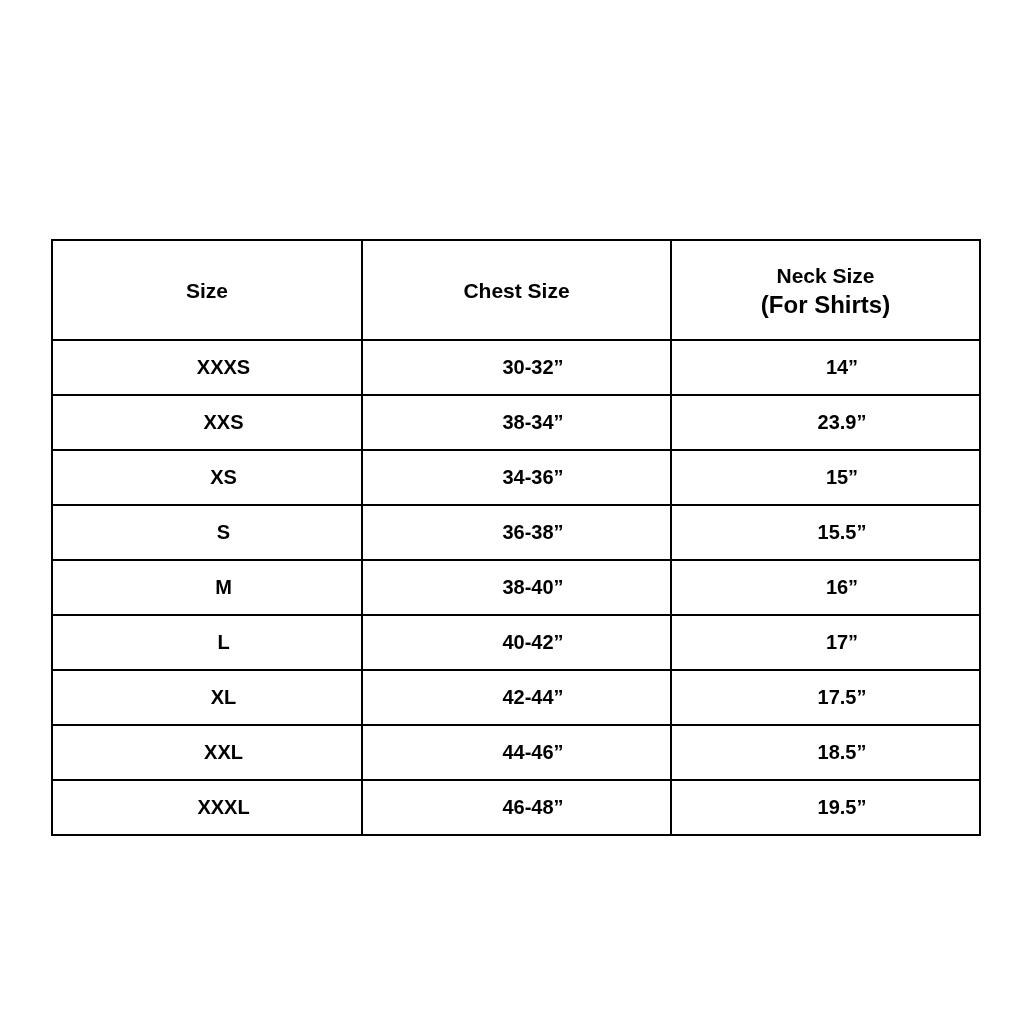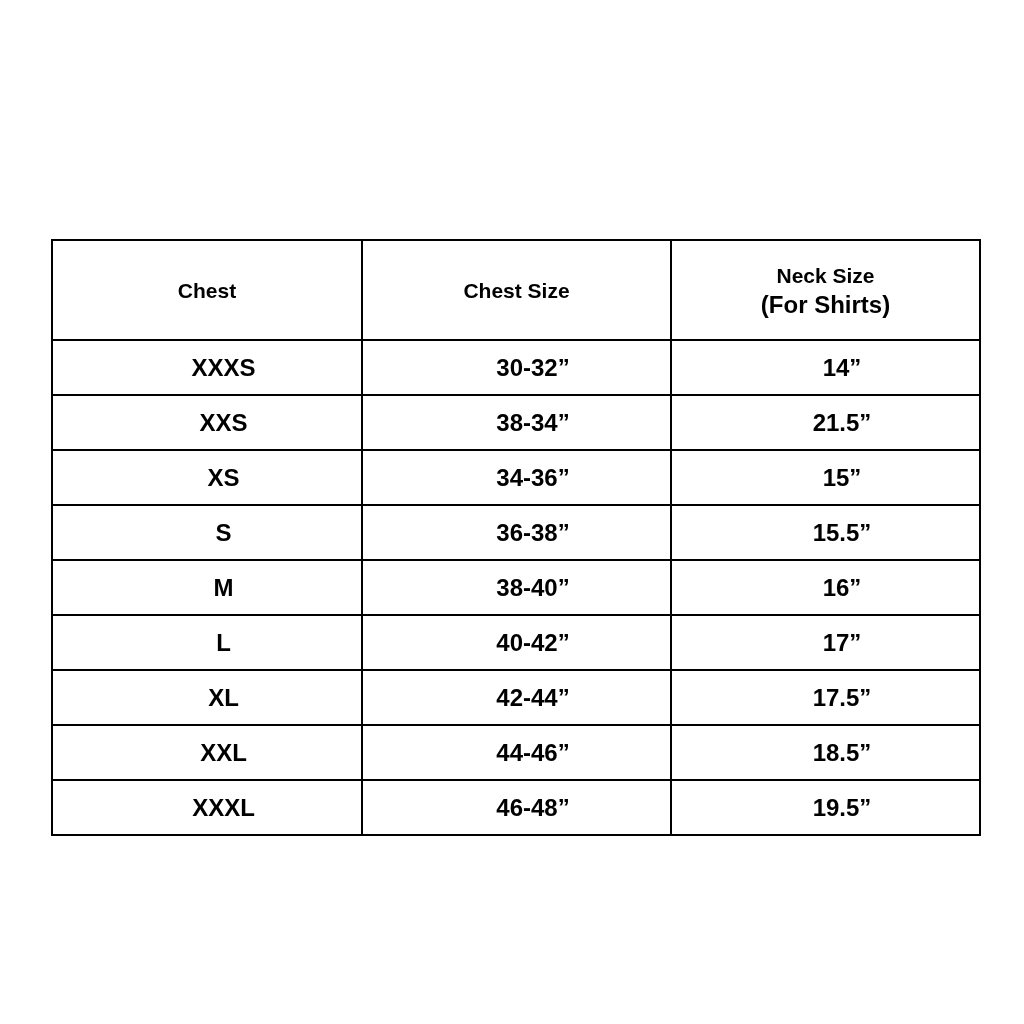--- a/index.html
+++ b/index.html
@@ -45,21 +45,21 @@
     padding: 0;
   }
   .size-table thead th {
     height: 98px;
     font-size: 21px;
     line-height: 29px;
     vertical-align: middle;
   }
   .size-table tbody td {
     height: 53px;
-    font-size: 24px;
+    font-size: 20px;
     vertical-align: middle;
     padding-left: 33px;
   }
   .col-size { width: 308px; }
   .col-chest { width: 307px; }
   .col-neck { width: 307px; }
   .sub-line {
     display: block;
     font-size: 24px;
     font-weight: bold;
@@ -68,41 +68,41 @@
 </head>
 <body>
 
 <div class="page">
 
 
   <table class="size-table">
     <thead>
       <tr>
         <th class="col-size">
-          <span>Chest</span>
+          <span>Size</span>
         </th>
         <th class="col-chest">
           <span>Chest Size</span>
         </th>
         <th class="col-neck">
           <span>Neck Size</span>
           <span class="sub-line">(For Shirts)</span>
         </th>
       </tr>
     </thead>
     <tbody>
       <tr>
         <td>XXXS</td>
         <td>30-32”</td>
         <td>14”</td>
       </tr>
       <tr>
         <td>XXS</td>
         <td>38-34”</td>
-        <td>21.5”</td>
+        <td>23.9”</td>
       </tr>
       <tr>
         <td>XS</td>
         <td>34-36”</td>
         <td>15”</td>
       </tr>
       <tr>
         <td>S</td>
         <td>36-38”</td>
         <td>15.5”</td>

